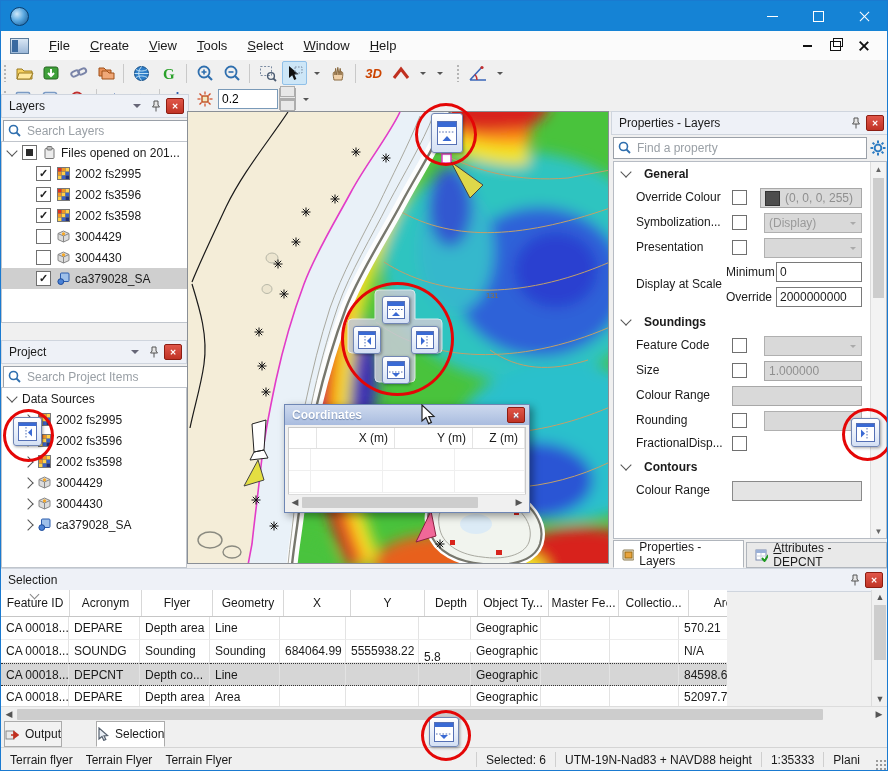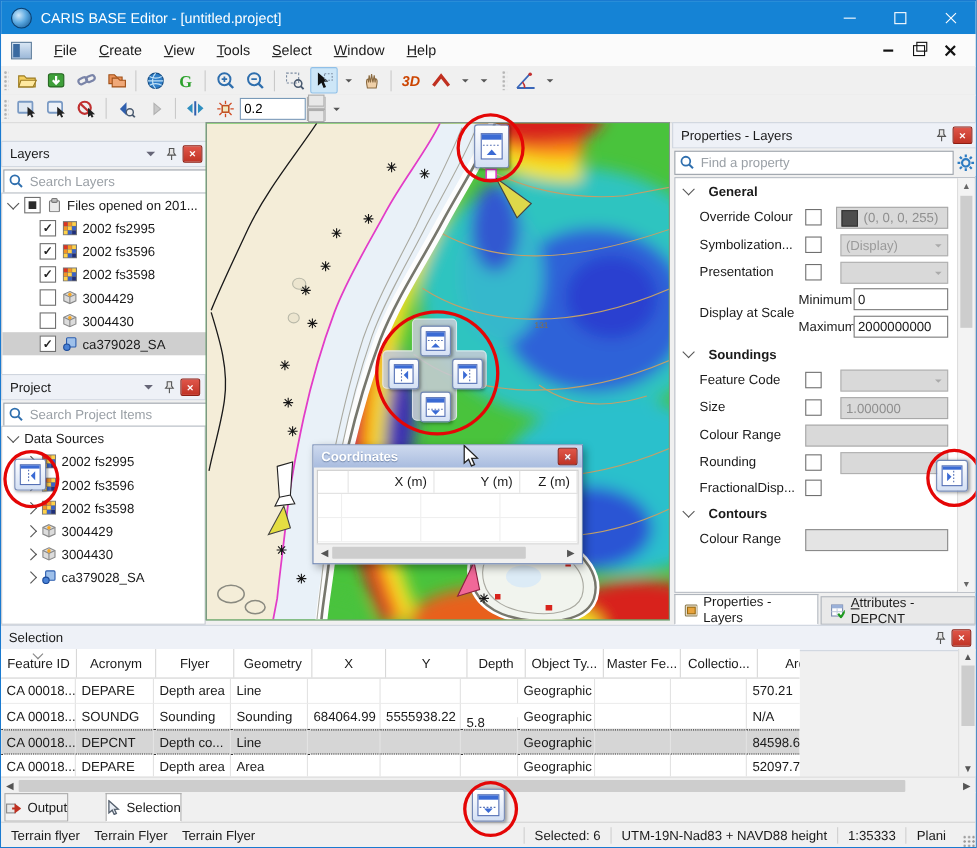--- a/index.html
+++ b/index.html
@@ -129,21 +129,20 @@
   .coord-c{border-right:1px solid #efefef;}
   .cursor{z-index:80;pointer-events:none;}
 </style>
 </head>
 <body>
 
 <div class="app">
 
   <div class="abs titlebar">
     <div class="app-icon"></div>
-    <div class="title-text">CARIS BASE Editor - [untitled.project]</div>
     <div class="win-btns">
       <div class="win-btn">
           <div class="glyph-min"></div>
         </div>
       <div class="win-btn">
           <div class="glyph-max"></div>
         </div>
       <div class="win-btn">
           <div class="glyph-x"></div>
         </div>
@@ -338,21 +337,21 @@
         </div>
       <div>
           <div class="dn-ar"></div>
         </div>
     </div>
     <div class="tbtn" style="min-width:14px;">
         <div class="caret"></div>
       </div>
   </div>
 
-  <div class="abs" style="left:0;top:127px;width:188px;height:229px;">
+  <div class="abs" style="left:0;top:93px;width:188px;height:229px;">
     <div class="panel-header">
       <span class="panel-title">Layers</span>
       <div class="ph-caret"></div>
       <svg class="pin" width="10" height="12">
           <path d="M3,1 h4 v4 l1.5,2 h-7 l1.5,-2 z M5,7 v4.5" stroke="#555" fill="#e6e6e6"></path>
         </svg>
       <div class="xbtn"></div>
     </div>
     <div class="search-row">
       <div class="search-box">
@@ -738,21 +737,21 @@
         <div class="pcombo dis" style="left:150px;">
             <div class="caret" style="border-top-color:#aaa;"></div>
           </div>
       </div>
       <div class="prow" style="height:50px;">
         <span class="plabel" style="top:17px;">Display at Scale</span>
         <span class="minmax-label" style="top:5px;">Minimum</span>
         <div class="minmax-input" style="top:2px;">
             <span>0</span>
           </div>
-        <span class="minmax-label" style="top:30px;">Maximum</span>
+        <span class="minmax-label" style="top:30px;">Override</span>
         <div class="minmax-input" style="top:27px;">
             <span>2000000000</span>
           </div>
       </div>
 
       <div class="psec">
           <div class="chev open"></div>
           <span>Soundings</span>
         </div>
       <div class="prow">

